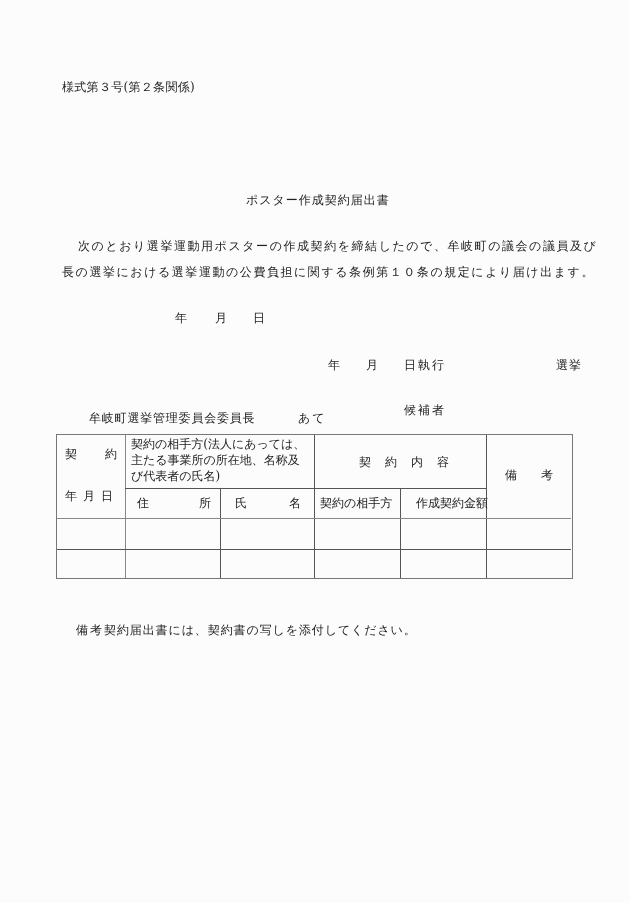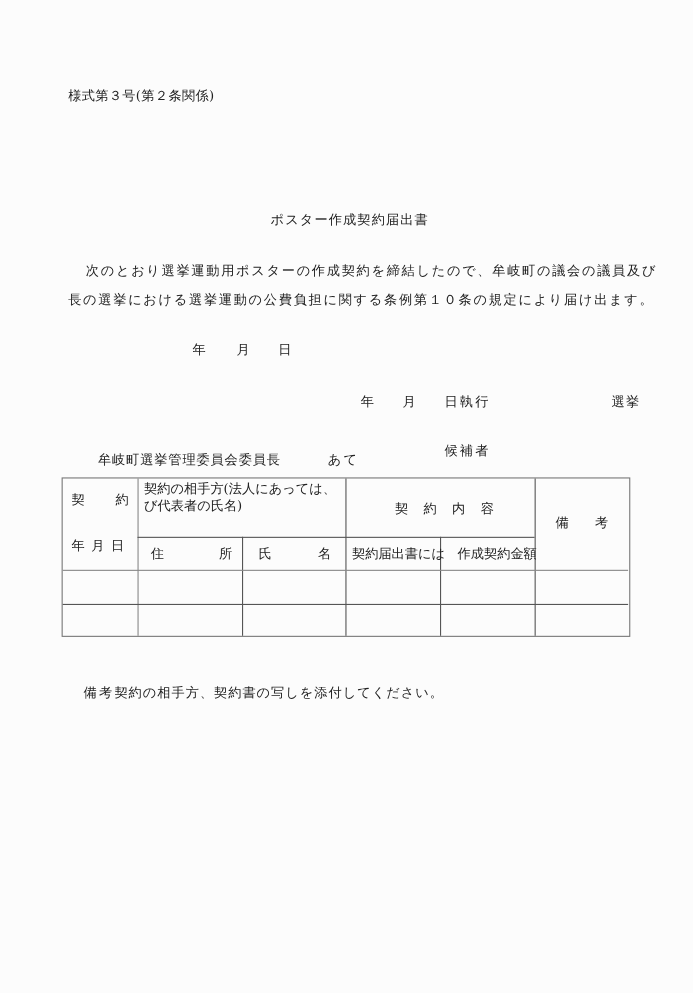--- a/index.html
+++ b/index.html
@@ -104,36 +104,37 @@
       <span>約</span>
     </div>
     <div class="cell-text spread" style="left:8px; top:53px; width:48px;">
       <span>年</span>
       <span>月</span>
       <span>日</span>
     </div>
 
     <div class="cell-text" style="left:74px; top:1px;">
       <div>契約の相手方(法人にあっては、</div>
+      <div>主たる事業所の所在地、名称及</div>
       <div>び代表者の氏名)</div>
     </div>
 
     <div class="cell-text spread" style="left:80px; top:60px; width:74px;">
       <span>住</span>
       <span>所</span>
     </div>
     <div class="cell-text spread" style="left:178px; top:60px; width:66px;">
       <span>氏</span>
       <span>名</span>
     </div>
 
     <div class="cell-text" style="left:302px; top:19px; letter-spacing:0;">
       <span>契</span><span style="display:inline-block;width:14px;"></span><span>約</span><span style="display:inline-block;width:14px;"></span><span>内</span><span style="display:inline-block;width:14px;"></span><span>容</span>
     </div>
-    <div class="cell-text" style="left:263px; top:60px;">契約届出書には</div>
+    <div class="cell-text" style="left:263px; top:60px;">契約の相手方</div>
     <div class="cell-text" style="left:359px; top:60px;">作成契約金額</div>
 
     <div class="cell-text spread" style="left:448px; top:32px; width:48px;">
       <span>備</span>
       <span>考</span>
     </div>
 
     <div style="position:absolute; left:0; top:84px; width:68px; height:30px;"></div>
     <div style="position:absolute; left:69px; top:84px; width:94px; height:30px;"></div>
     <div style="position:absolute; left:164px; top:84px; width:93px; height:30px;"></div>
@@ -143,16 +144,16 @@
 
     <div style="position:absolute; left:0; top:115px; width:68px; height:28px;"></div>
     <div style="position:absolute; left:69px; top:115px; width:94px; height:28px;"></div>
     <div style="position:absolute; left:164px; top:115px; width:93px; height:28px;"></div>
     <div style="position:absolute; left:258px; top:115px; width:85px; height:28px;"></div>
     <div style="position:absolute; left:344px; top:115px; width:85px; height:28px;"></div>
     <div style="position:absolute; left:430px; top:115px; width:84px; height:28px;"></div>
   </div>
 
   <div class="abs note">
-    <span class="note-label">備考</span><span>契約の相手方、契約書の写しを添付してください。</span>
+    <span class="note-label">備考</span><span>契約届出書には、契約書の写しを添付してください。</span>
   </div>
 
 </div>
 
 </body></html>

